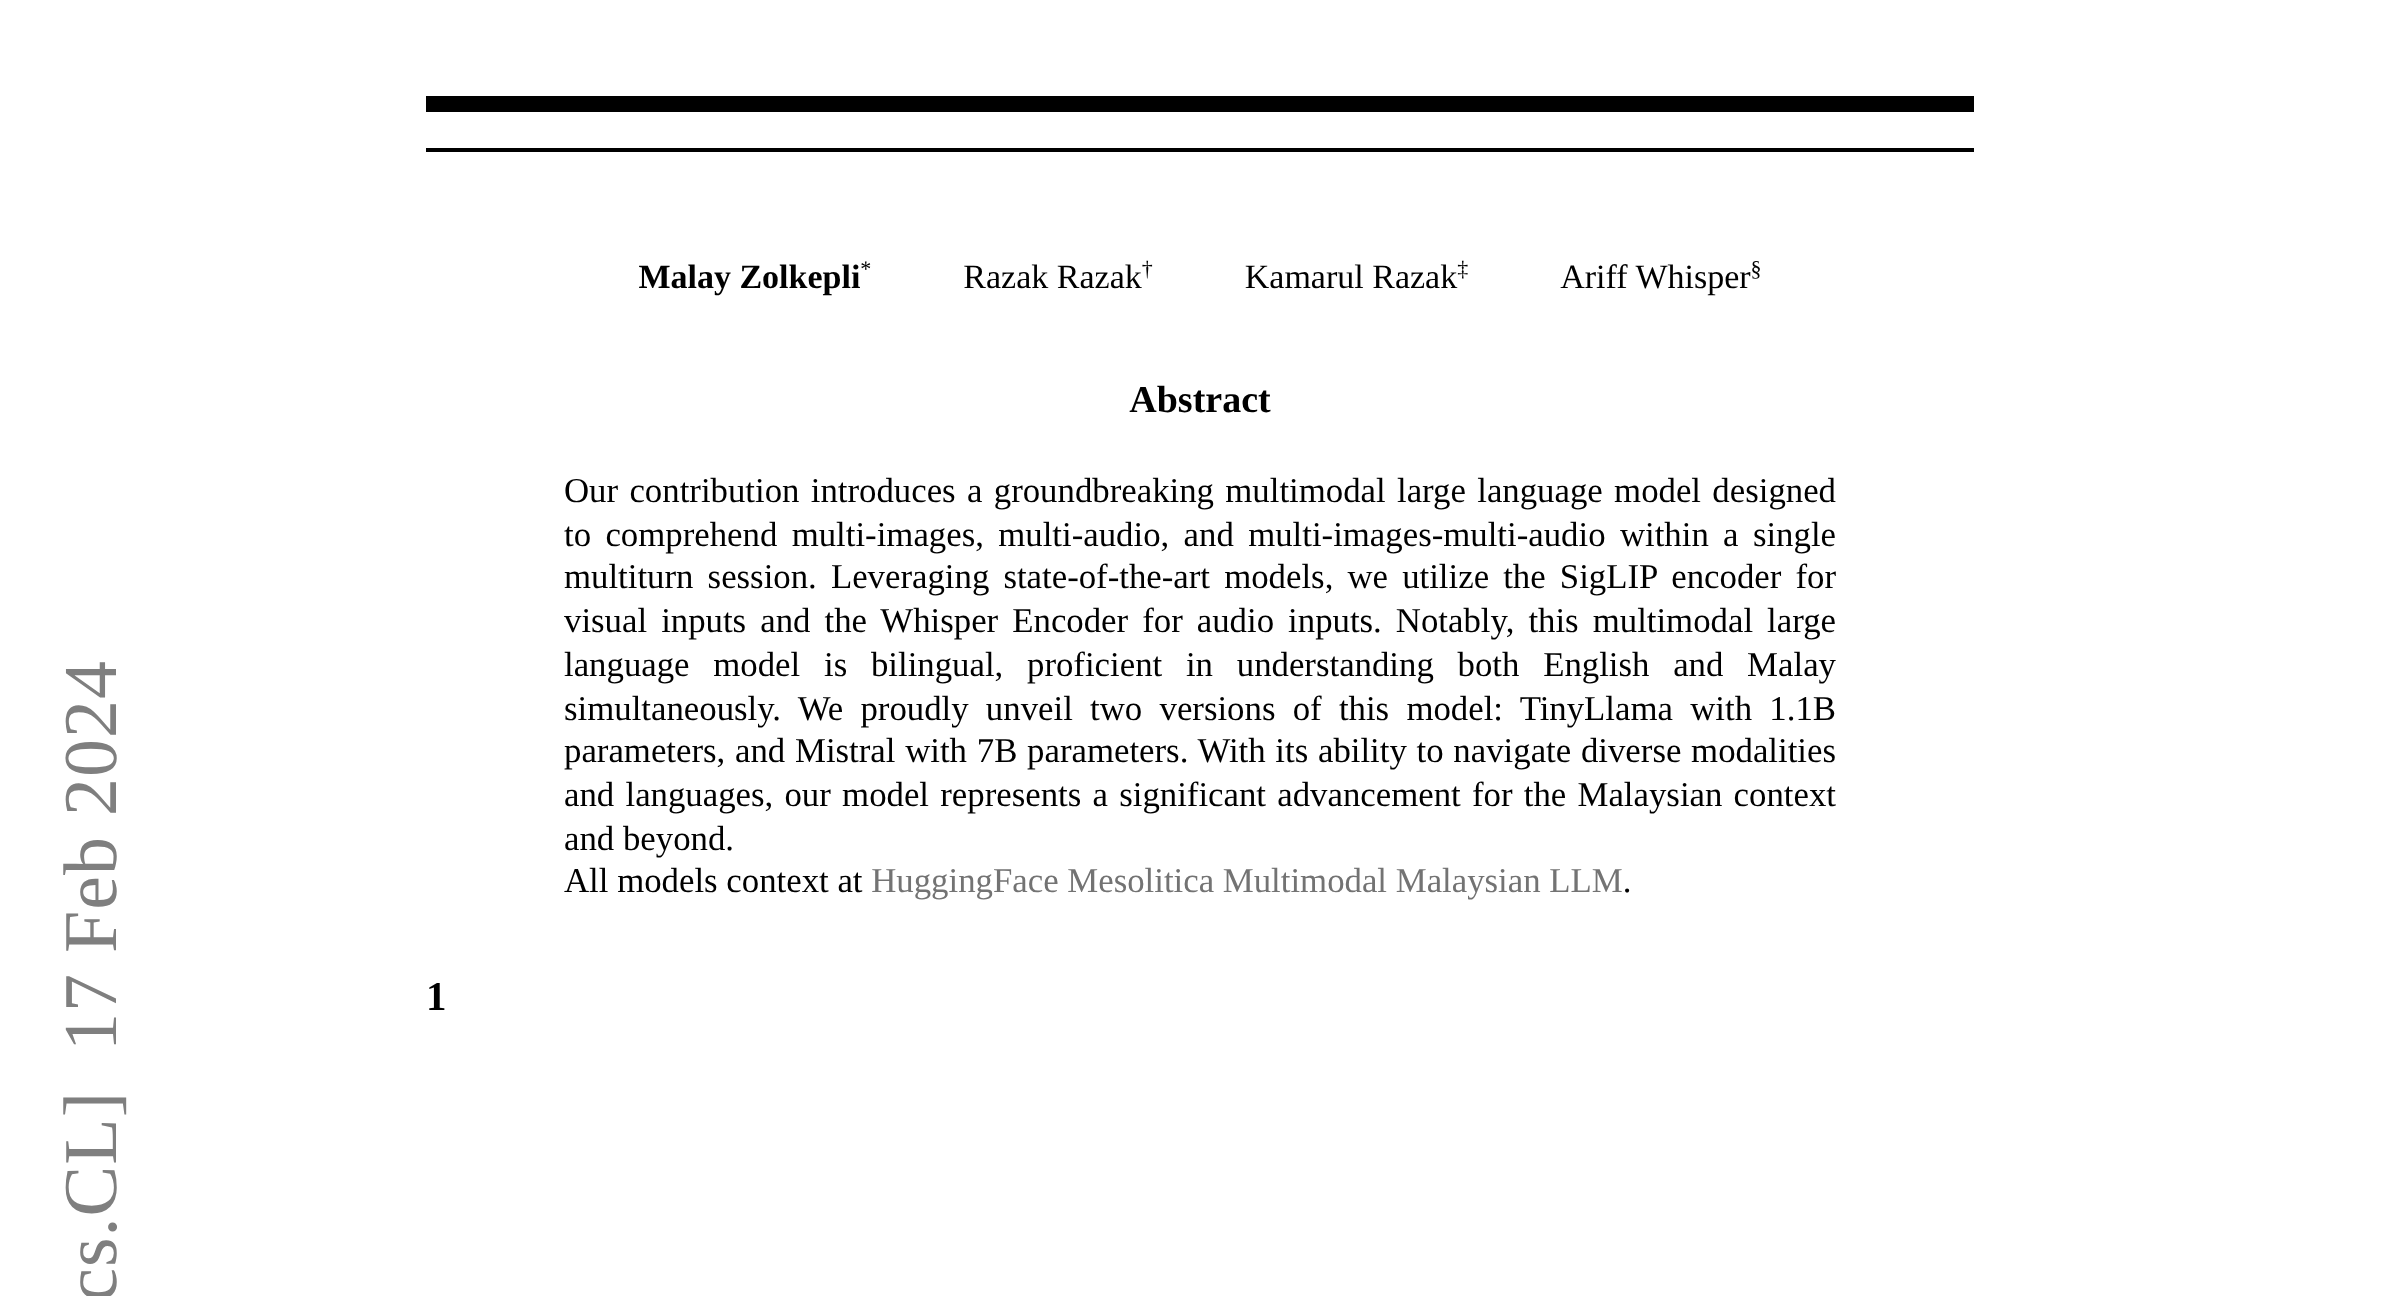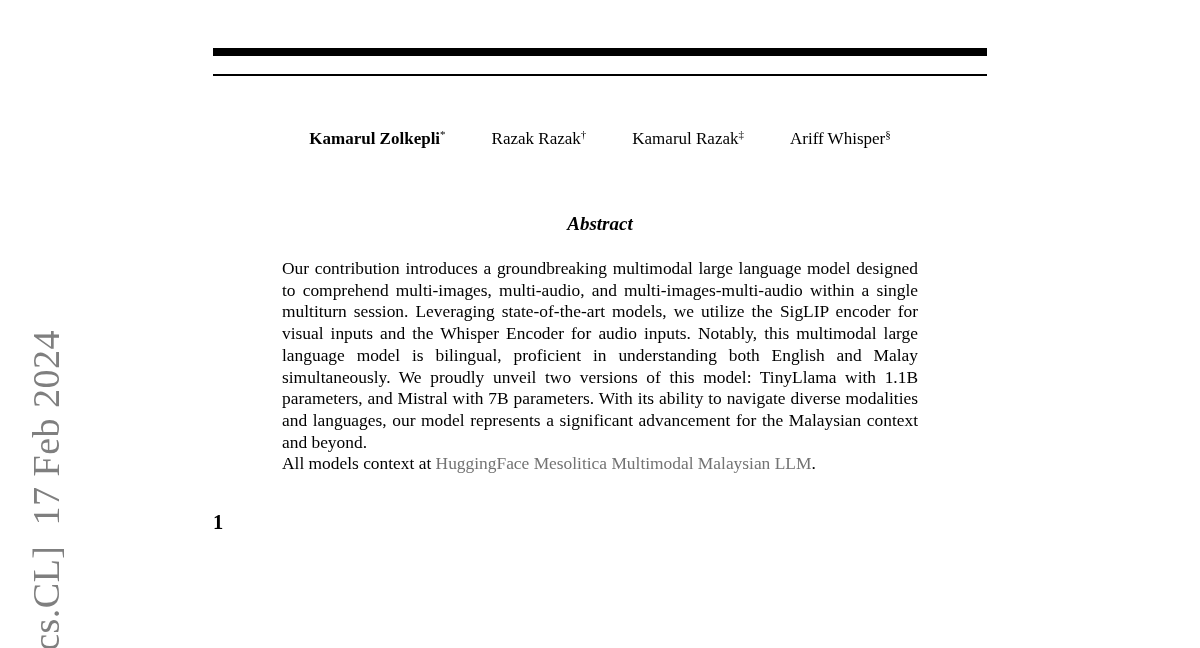--- a/index.html
+++ b/index.html
@@ -55,26 +55,25 @@
     line-height: 21px;
   }
   .author { white-space: nowrap; }
   .author:first-child .author-name { font-weight: bold; }
   .author sup {
     font-size: 11px;
     line-height: 0;
     vertical-align: 6px;
   }
   .abstract-heading {
-    margin-top: 63px;
+    margin-top: 40px;
     text-align: center;
     font-size: 19px;
     line-height: 24px;
     font-weight: bold;
-    font-style: italic;
   }
   .abstract-body {
     width: 636px;
     margin: 22px auto 16px auto;
     font-size: 17.4px;
     line-height: 21.7px;
   }
   .abstract-text {
     text-align: justify;
   }
@@ -102,21 +101,21 @@
 
 <div class="page">
 
   <div class="rule-thick"></div>
 
 
   <div class="rule-thin"></div>
 
   <div class="authors">
     <span class="author">
-      <span class="author-name">Kamarul Zolkepli</span><sup>*</sup>
+      <span class="author-name">Malay Zolkepli</span><sup>*</sup>
     </span>
     <span class="author">
       <span class="author-name">Razak Razak</span><sup>†</sup>
     </span>
     <span class="author">
       <span class="author-name">Kamarul Razak</span><sup>‡</sup>
     </span>
     <span class="author">
       <span class="author-name">Ariff Whisper</span><sup>§</sup>
     </span>

